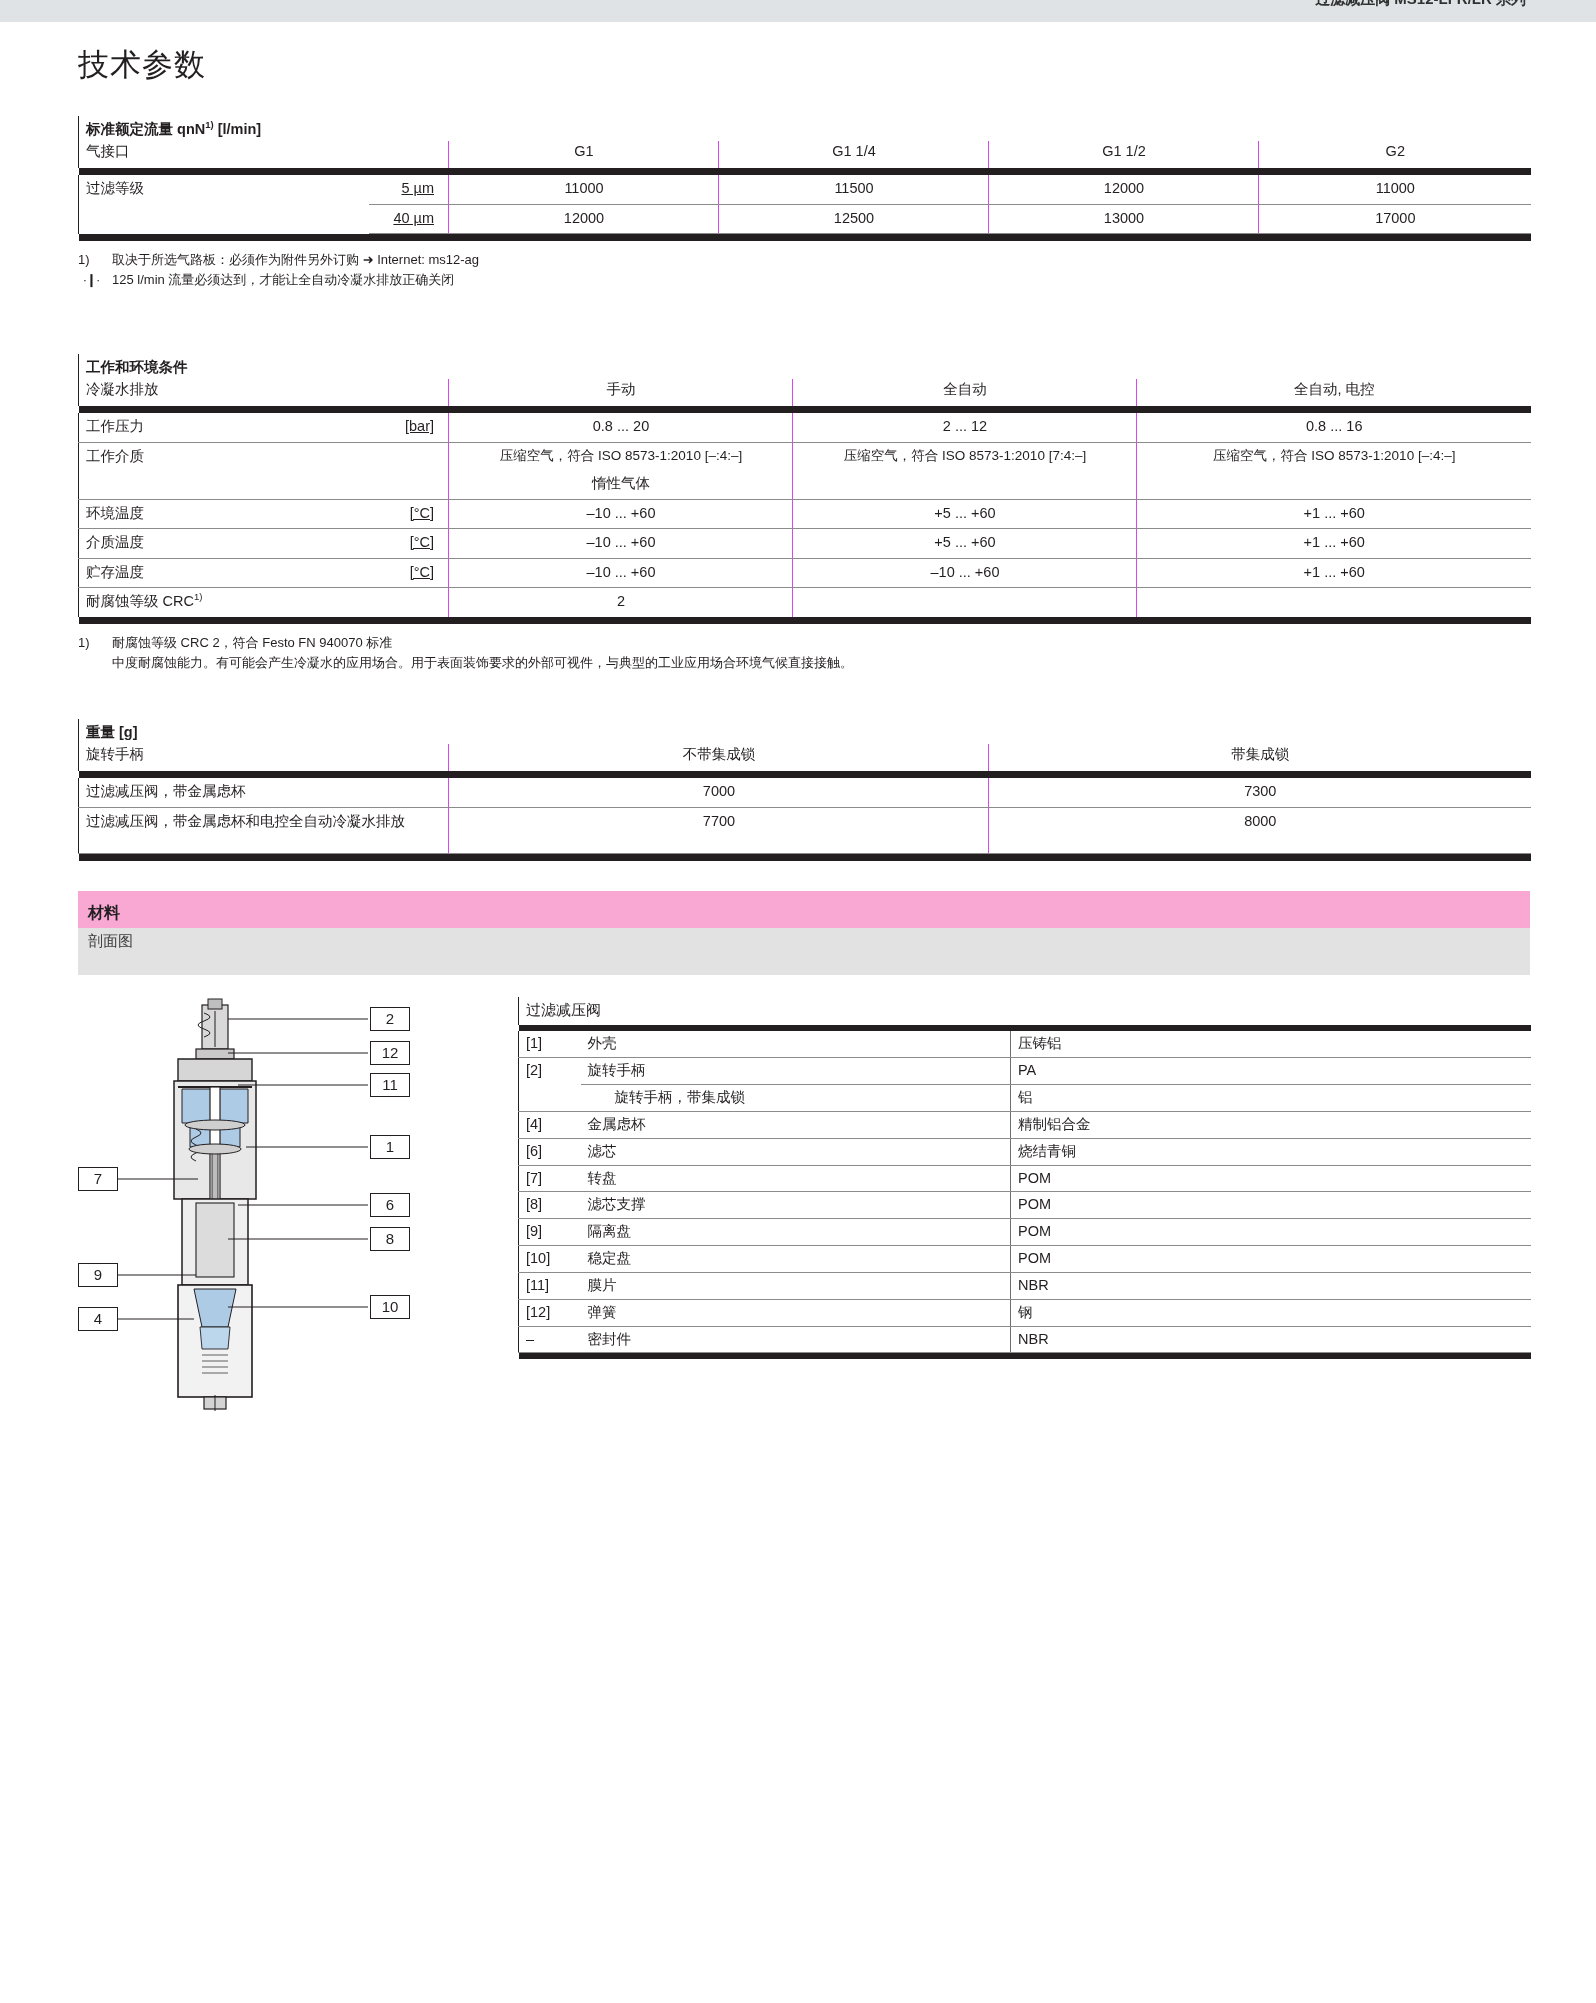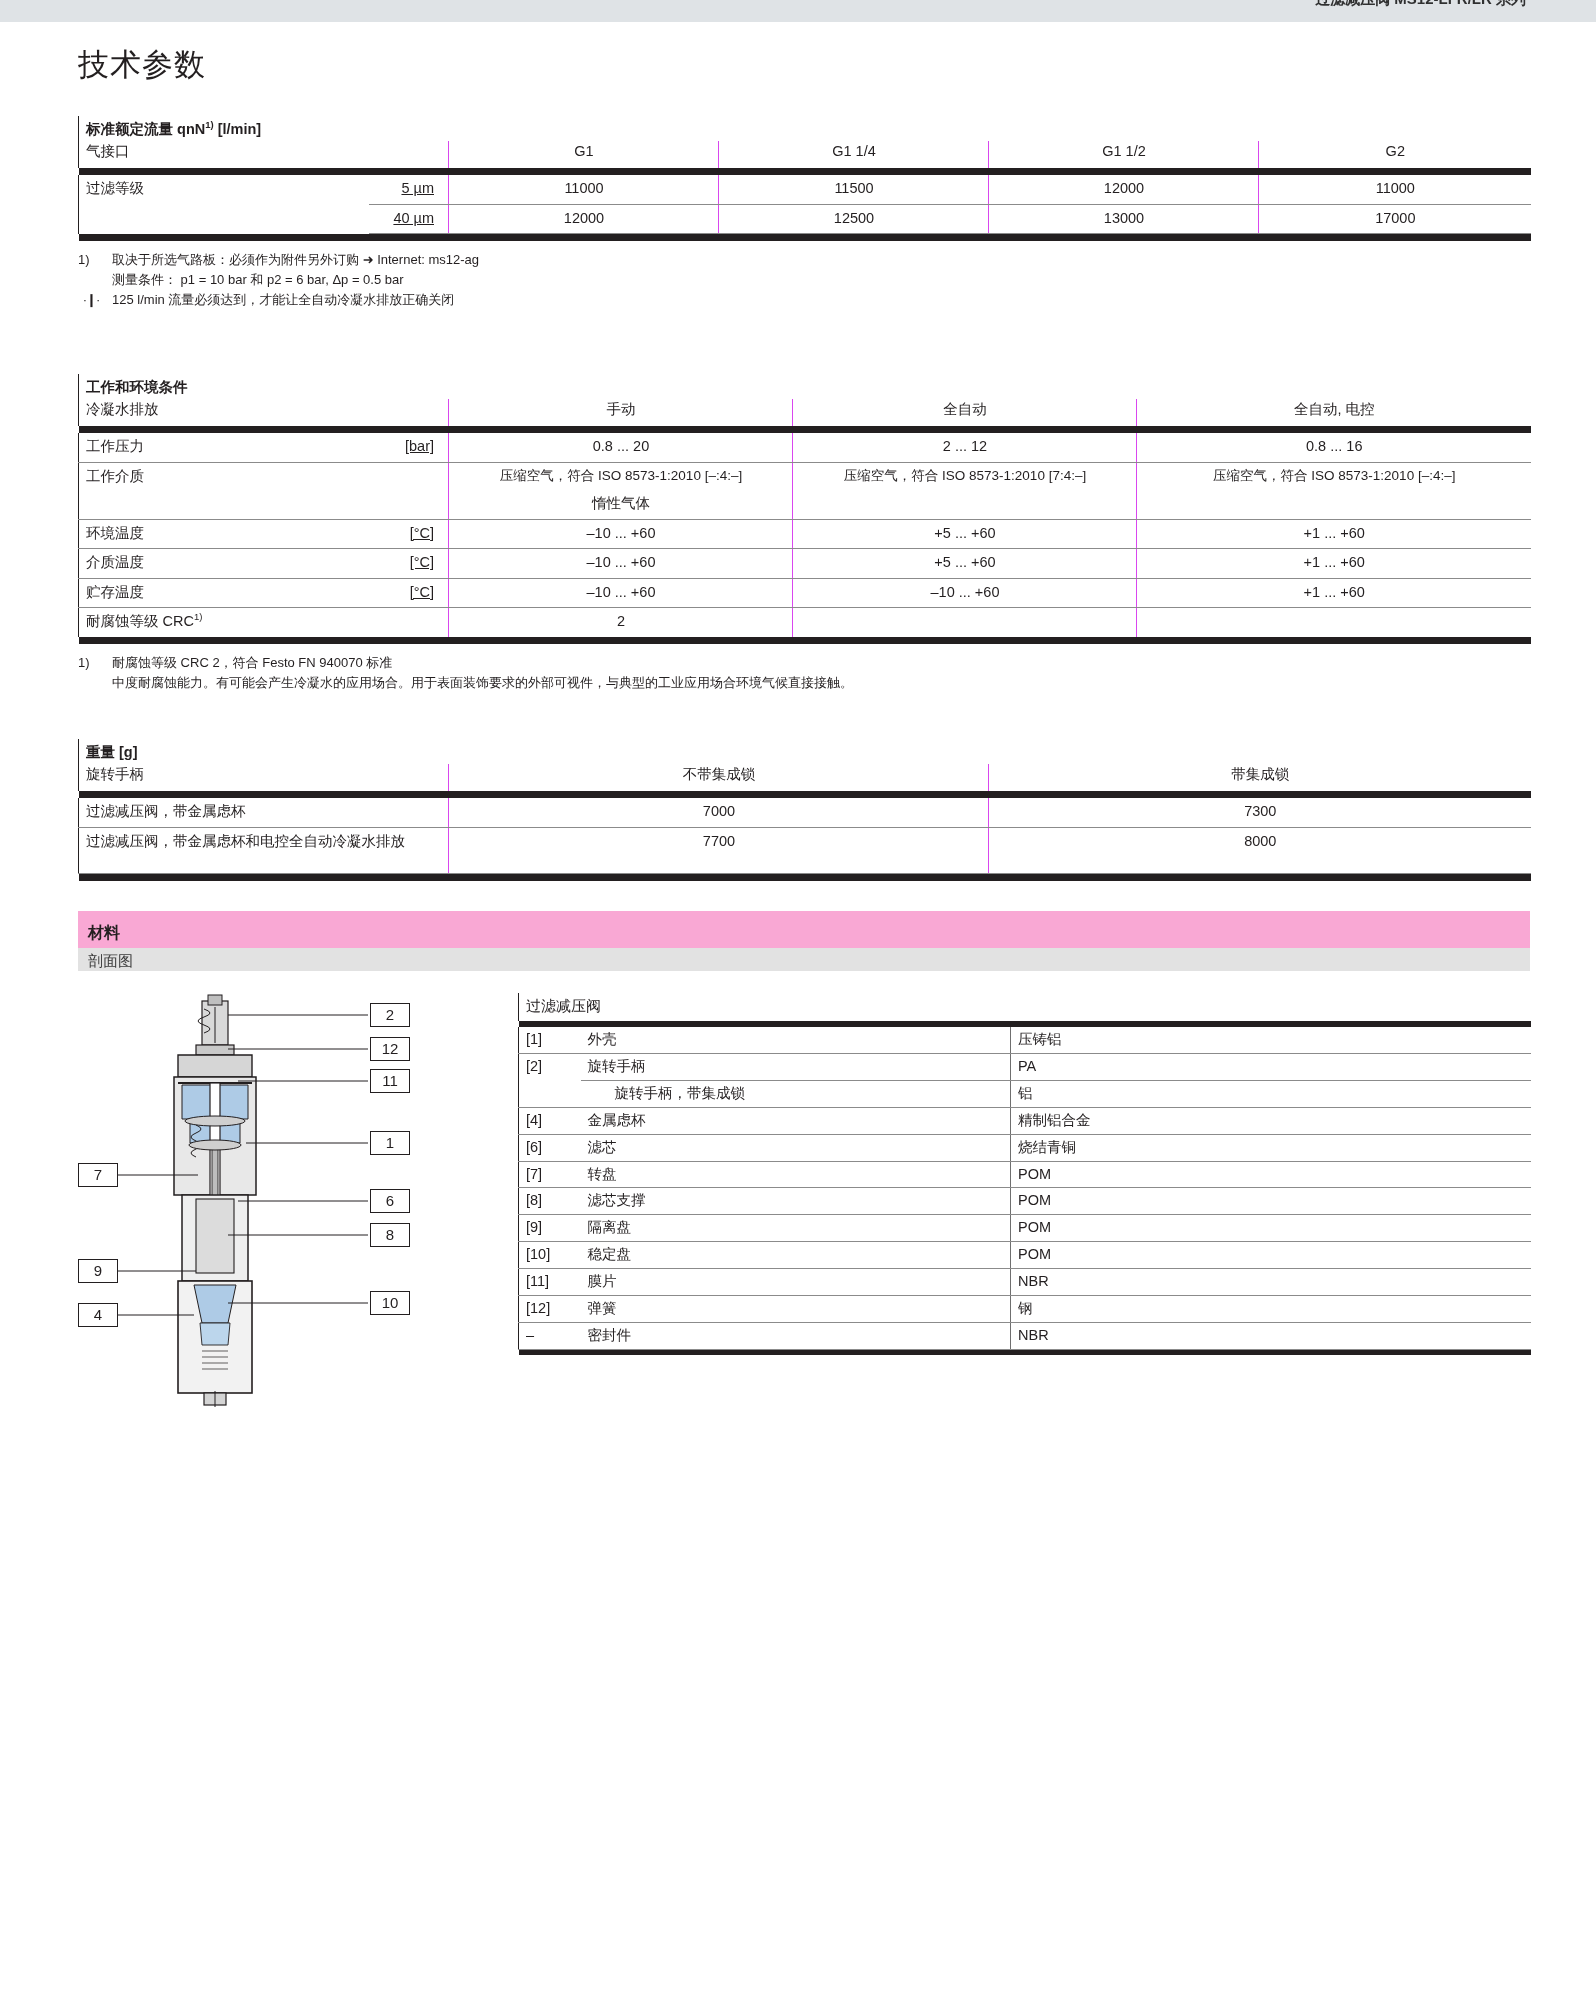--- a/index.html
+++ b/index.html
@@ -102,21 +102,21 @@
   
   .matbanner { width: 1452px; margin-top: 30px; }
   .matbanner .b1 {
     background: #f9a8d4;
     padding: 12px 0 4px 10px;
     font-size: 16px;
     font-weight: bold;
   }
   .matbanner .b2 {
     background: #e2e2e2;
-    padding: 4px 0 0 10px;
+    padding: 4px 0 24px 10px;
     font-size: 15px;
     color: #3a3a3a;
   }
 
   
   .matarea { position: relative; margin-top: 22px; height: 420px; }
   .drawing { position: absolute; left: 0; top: 0; width: 420px; height: 420px; }
   .callout {
     position: absolute;
     width: 40px; height: 24px;
@@ -201,21 +201,20 @@
 
     <div class="footnotes">
       <div class="fnrow">
         <div class="fnmark">1)</div>
         <div class="fnbody">
           <span>取决于所选气路板：必须作为附件另外订购</span>
           <span class="arrowglyph">➜</span>
           <span>Internet: ms12-ag</span>
         </div>
       </div>
-      <div class="fnsub">测量条件： p1 = 10 bar 和 p2 = 6 bar, Δp = 0.5 bar</div>
       <div class="fnrow">
         <div class="fnmark">
           <span class="valve-ico">·❙·</span>
         </div>
         <div class="fnbody">125 l/min 流量必须达到，才能让全自动冷凝水排放正确关闭</div>
       </div>
     </div>
   </div>
 
   <div class="tblock" style="margin-top:64px">

